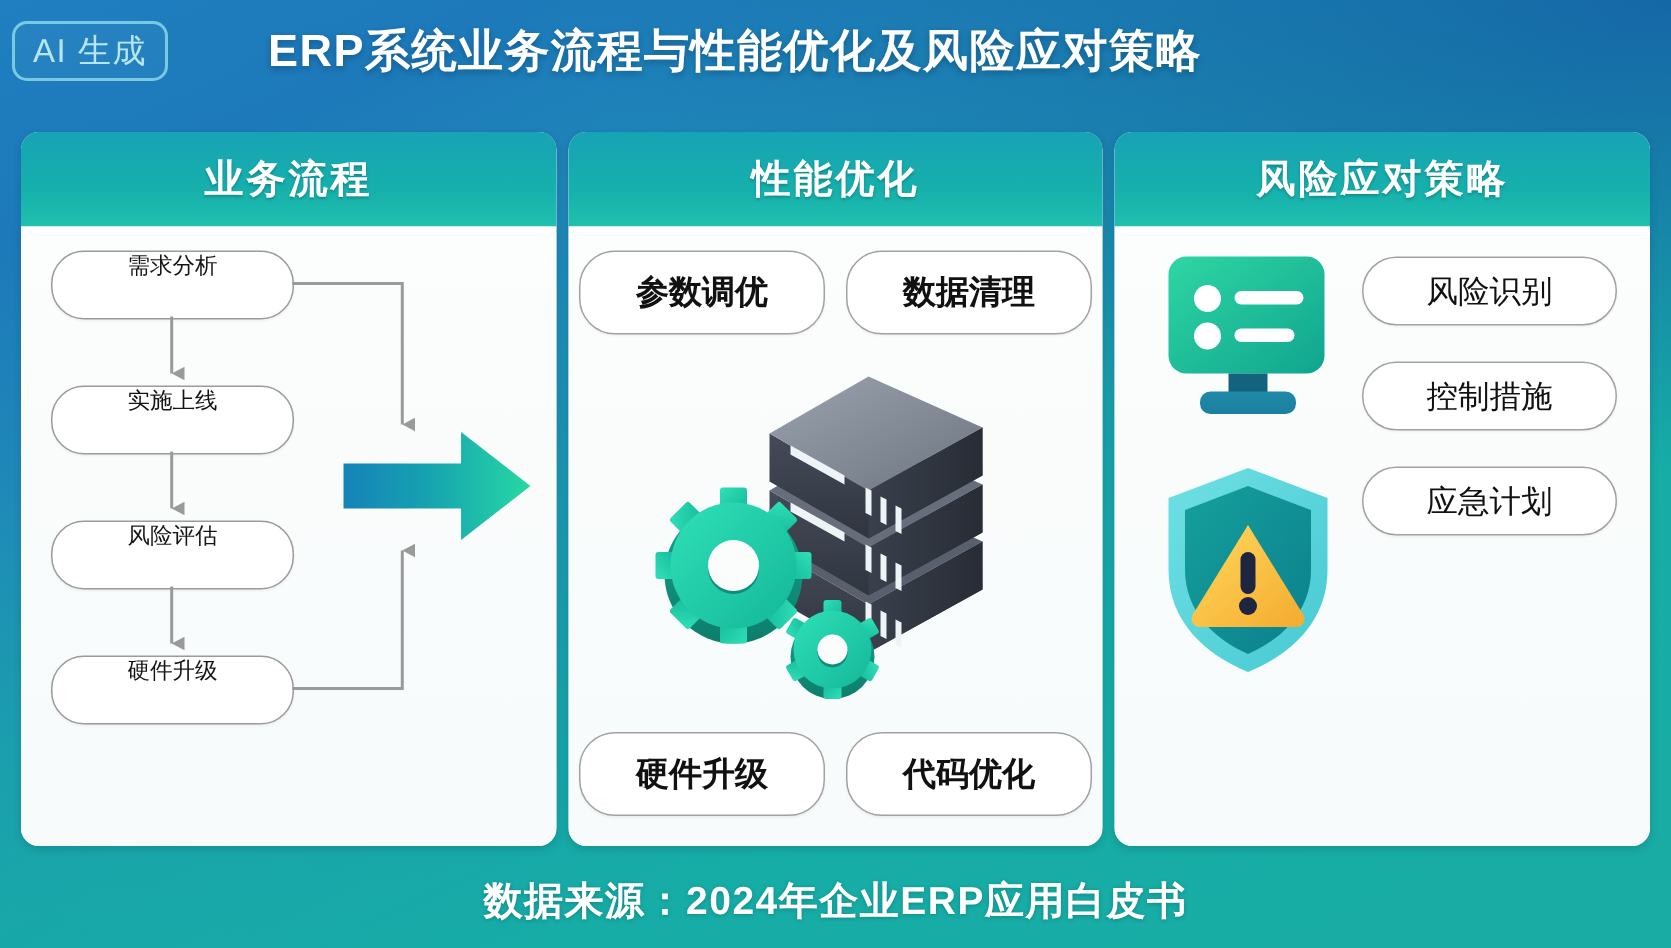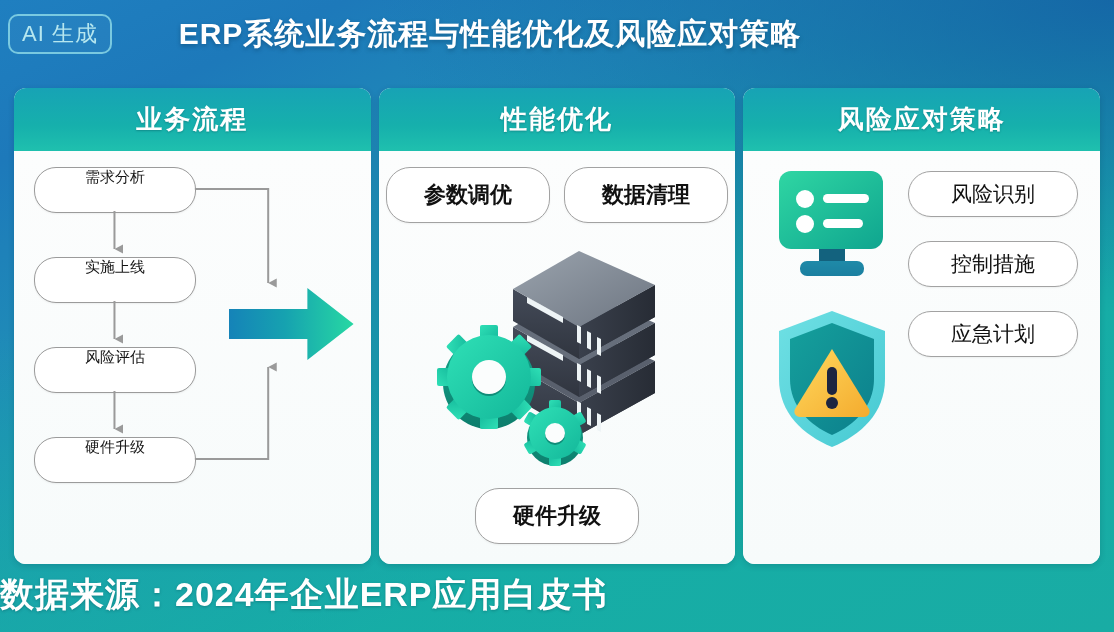--- a/index.html
+++ b/index.html
@@ -205,23 +205,23 @@
     color: #111111;
     box-shadow: 0 1px 2px rgba(0,0,0,0.05);
   }
 
   
   .footer {
     position: absolute;
     left: 0;
     bottom: 14px;
     width: 1114px;
-    text-align: left;
+    text-align: center;
     color: #ffffff;
-    font-size: 34px;
+    font-size: 26px;
     font-weight: bold;
     letter-spacing: 1px;
     text-shadow: 0 1px 3px rgba(0,50,60,0.3);
     z-index: 5;
   }
 </style>
 </head>
 <body>
 
 <div class="stage">
@@ -385,20 +385,23 @@
             </g>
             <circle cx="0" cy="2" r="10" fill="#0f8d79"></circle>
             <circle cx="0" cy="0" r="10" fill="#fbfdfd"></circle>
           </g>
         </svg>
 
         <div class="pill-row bottom">
           <div class="pill">
             <span>硬件升级</span>
           </div>
+          <div class="pill">
+            <span>代码优化</span>
+          </div>
         </div>
       </div>
     </section>
 
     <section class="panel">
       <div class="panel-head">风险应对策略</div>
       <div class="panel-body">
 
         <div class="risk-icons">
           

